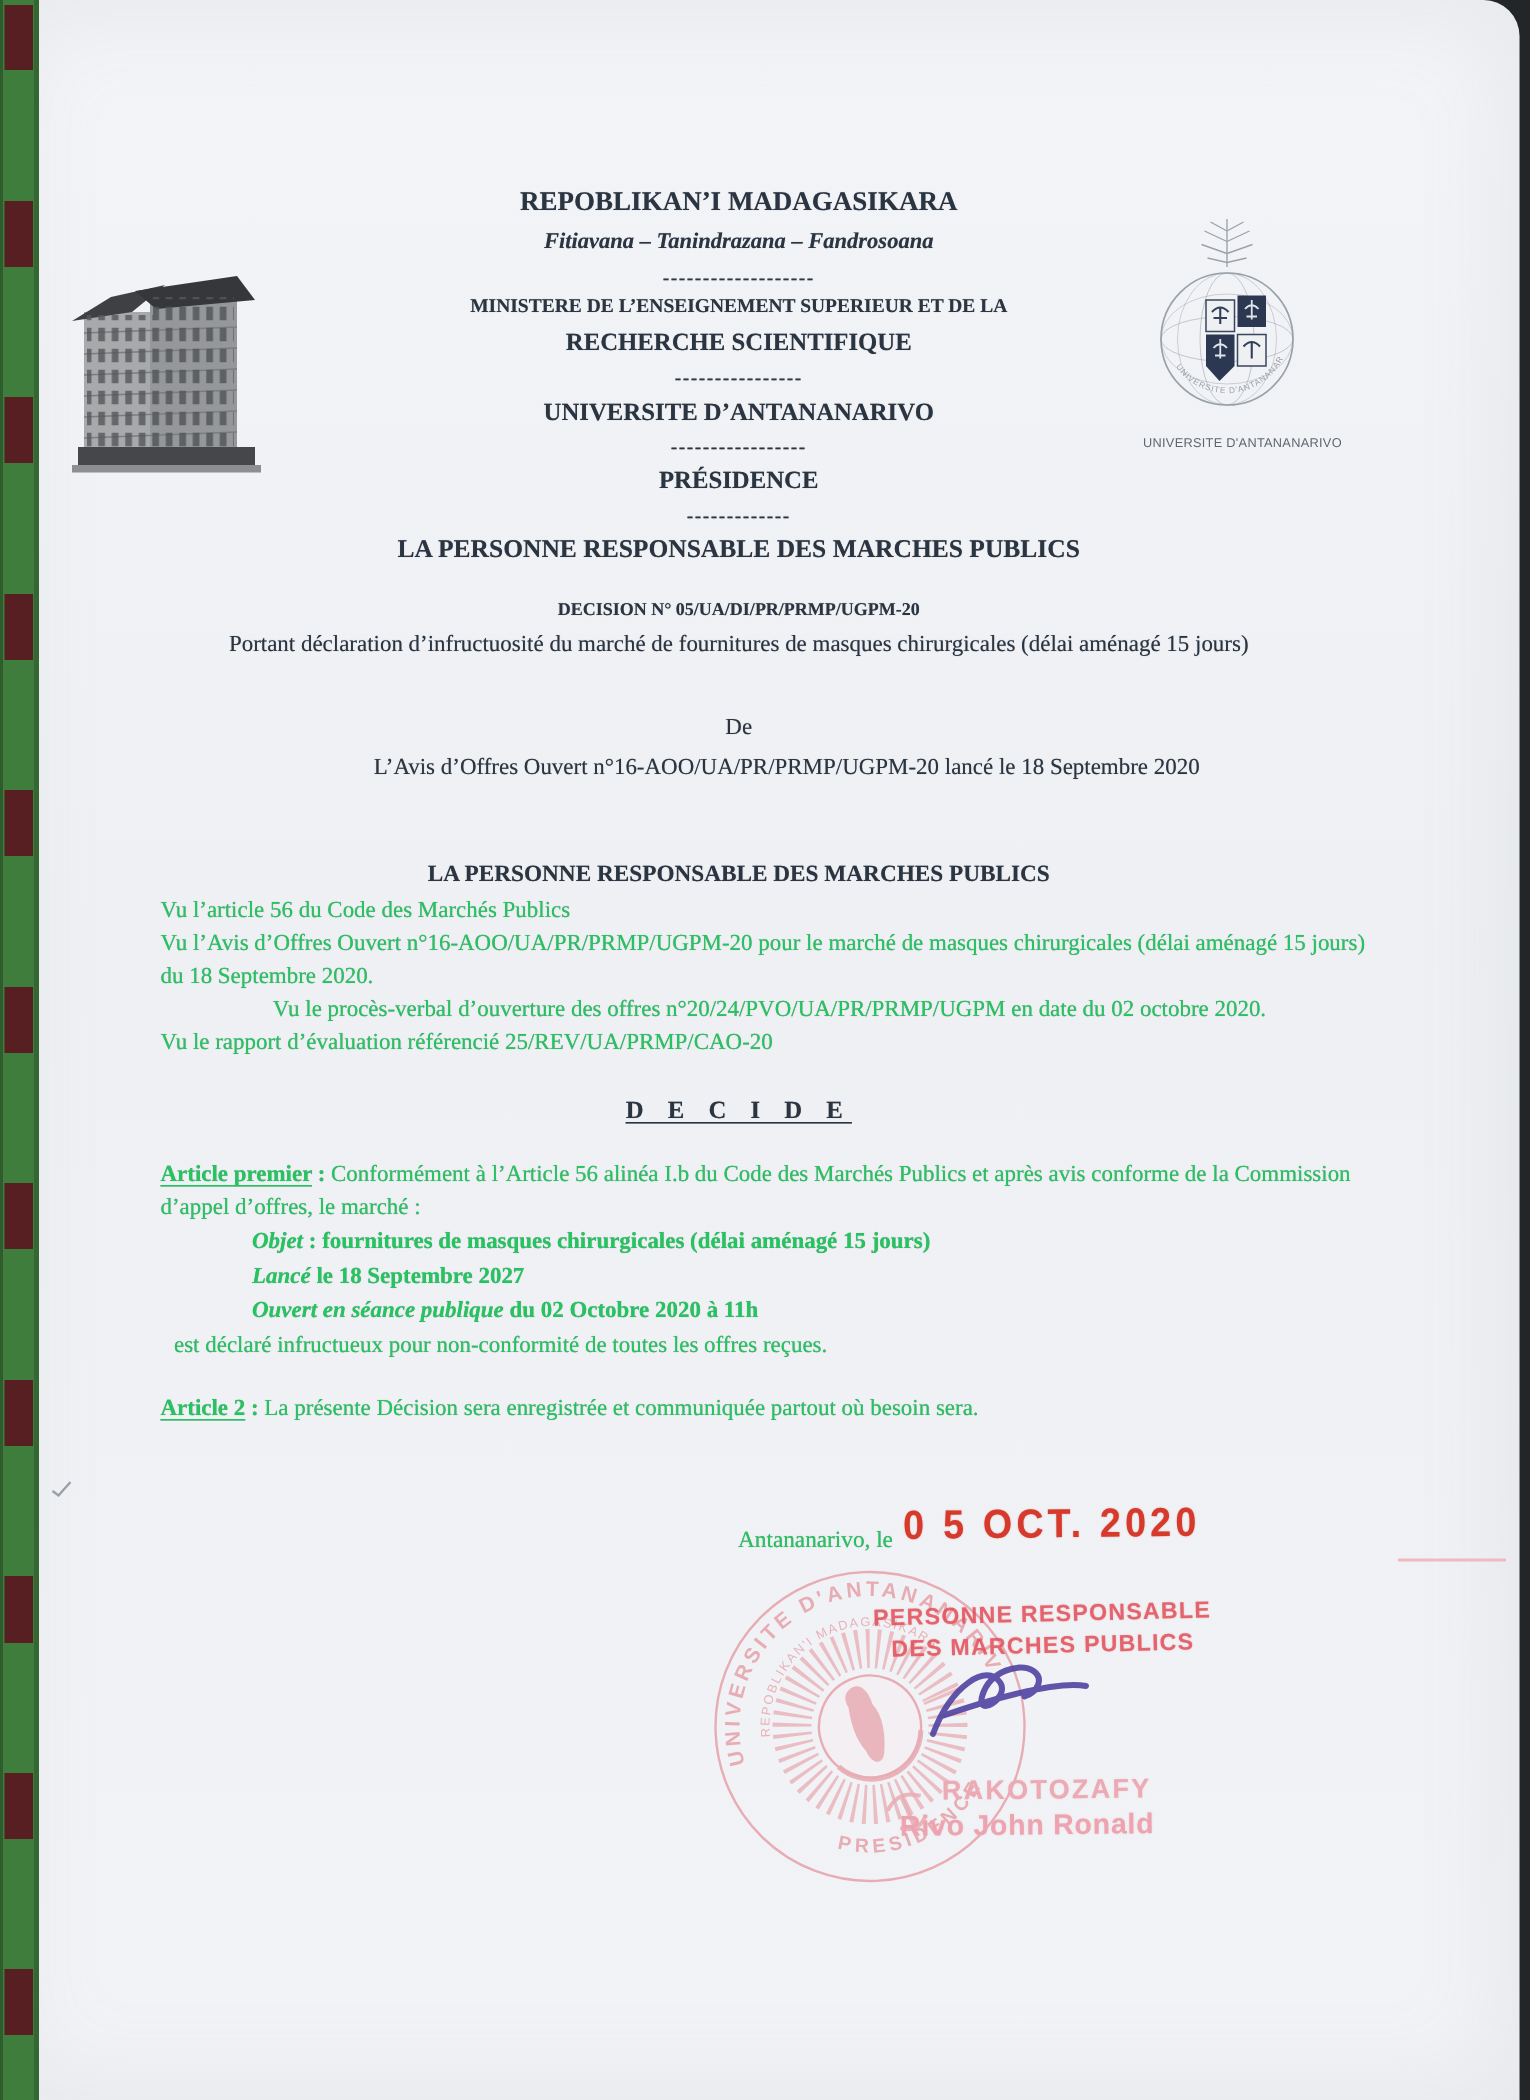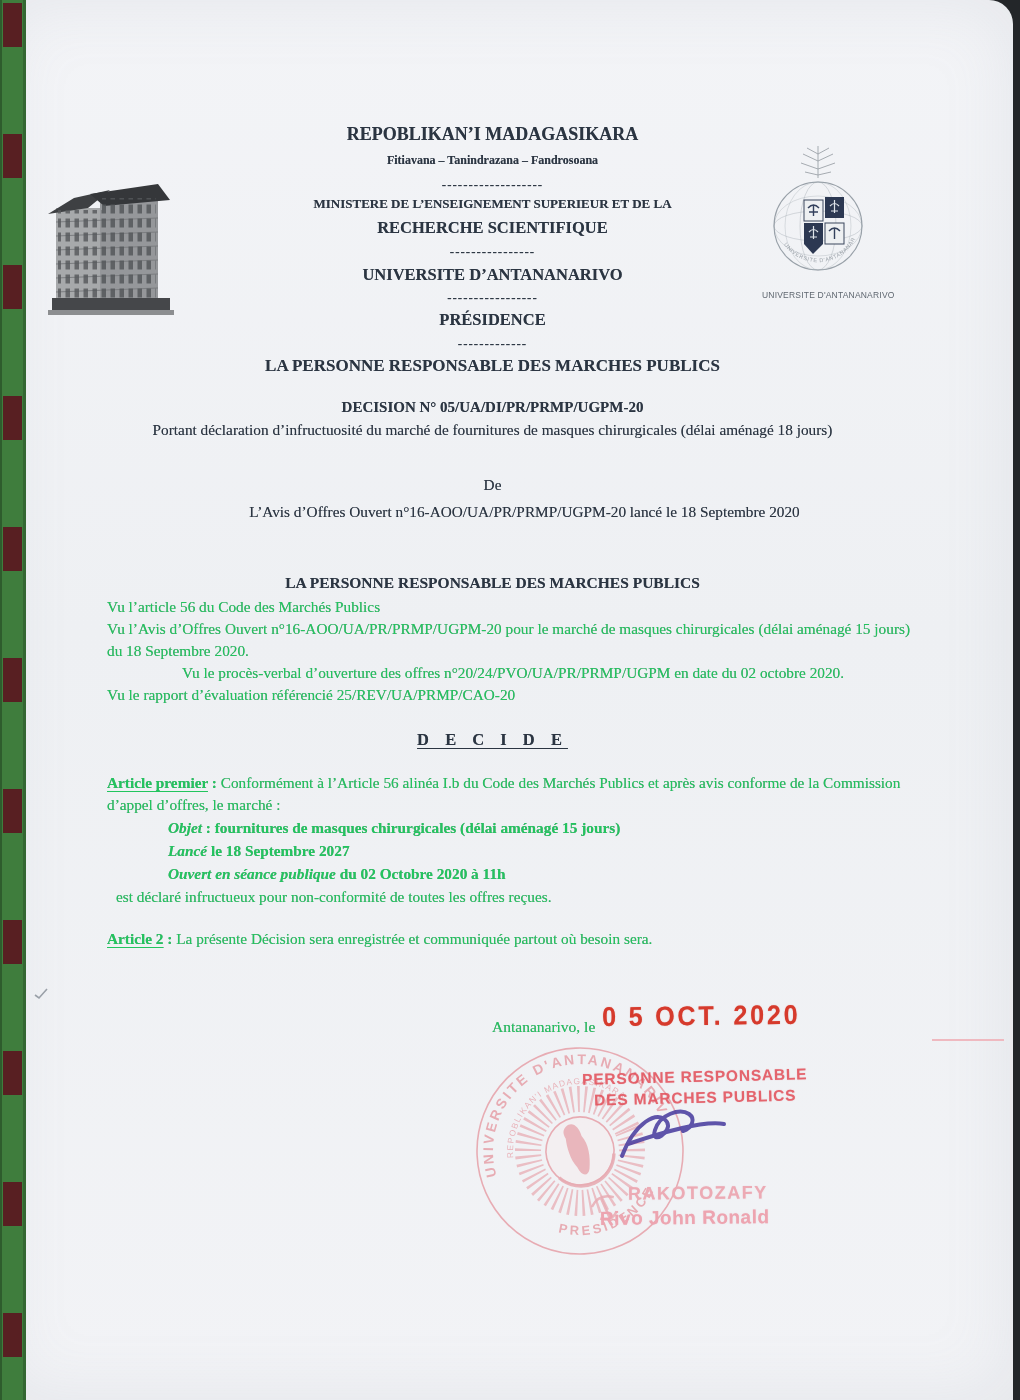--- a/index.html
+++ b/index.html
@@ -94,33 +94,33 @@
           <path id="logoArc" d="M22 96 A 42 42 0 0 0 98 96" fill="none"></path>
         </defs>
       <text font-family="Liberation Sans, sans-serif" font-size="5.5" fill="#9aa1a8" letter-spacing=".6">
         <textPath href="#logoArc" startOffset="8%">UNIVERSITE D'ANTANANARIVO</textPath>
       </text>
     </svg>
   </div>
   <div class="logo-caption" style="left:762px;top:290px;">UNIVERSITE D'ANTANANARIVO</div>
 
   <div class="cline b" style="top:124px;font-size:18px;">REPOBLIKAN’I MADAGASIKARA</div>
-  <div class="cline b" style="top:153px;font-size:12px;">Fitiavana – Tanindrazana – Fandrosoana</div>
+  <div class="cline b" style="top:153px;font-size:15px;font-style:italic;">Fitiavana – Tanindrazana – Fandrosoana</div>
   <div class="cline sep" style="top:177px;">-------------------</div>
   <div class="cline b" style="top:196px;font-size:13px;">MINISTERE DE L’ENSEIGNEMENT SUPERIEUR ET DE LA</div>
   <div class="cline b" style="top:218px;font-size:16.5px;">RECHERCHE SCIENTIFIQUE</div>
   <div class="cline sep" style="top:244px;">----------------</div>
   <div class="cline b" style="top:265px;font-size:16.5px;">UNIVERSITE D’ANTANANARIVO</div>
   <div class="cline sep" style="top:290px;">-----------------</div>
   <div class="cline b" style="top:310px;font-size:16.5px;">PRÉSIDENCE</div>
   <div class="cline sep" style="top:336px;">-------------</div>
   <div class="cline b" style="top:356px;font-size:17px;">LA PERSONNE RESPONSABLE DES MARCHES PUBLICS</div>
 
-  <div class="cline b" style="top:399px;font-size:15px;">DECISION N° 05/UA/DI/PR/PRMP/UGPM-20</div>
-  <div class="cline" style="top:421px;font-size:15.3px;">Portant déclaration d’infructuosité du marché de fournitures de masques chirurgicales (délai aménagé 18 jours)</div>
+  <div class="cline b" style="top:399px;font-size:12px;">DECISION N° 05/UA/DI/PR/PRMP/UGPM-20</div>
+  <div class="cline" style="top:421px;font-size:15.3px;">Portant déclaration d’infructuosité du marché de fournitures de masques chirurgicales (délai aménagé 15 jours)</div>
   <div class="cline" style="top:476px;font-size:15.3px;">De</div>
   <div class="cline" style="top:503px;font-size:15.3px;padding-left:32px;">L’Avis d’Offres Ouvert n°16-AOO/UA/PR/PRMP/UGPM-20 lancé le 18 Septembre 2020</div>
 
   <div class="cline b" style="top:574px;font-size:15.5px;">LA PERSONNE RESPONSABLE DES MARCHES PUBLICS</div>
   <div class="para" style="left:107px;top:596px;width:812px;">Vu l’article 56 du Code des Marchés Publics</div>
   <div class="para" style="left:107px;top:618px;width:812px;">Vu l’Avis d’Offres Ouvert n°16-AOO/UA/PR/PRMP/UGPM-20 pour le marché de masques chirurgicales (délai aménagé 15 jours) du 18 Septembre 2020.</div>
   <div class="para" style="left:107px;top:662px;width:812px;text-align:center;">Vu le procès-verbal d’ouverture des offres n°20/24/PVO/UA/PR/PRMP/UGPM  en date du 02 octobre 2020.</div>
   <div class="para" style="left:107px;top:684px;width:812px;">Vu le rapport d’évaluation référencié 25/REV/UA/PRMP/CAO-20</div>
 
   <div class="cline b ul decide" style="top:730px;">D E C I D E</div>

